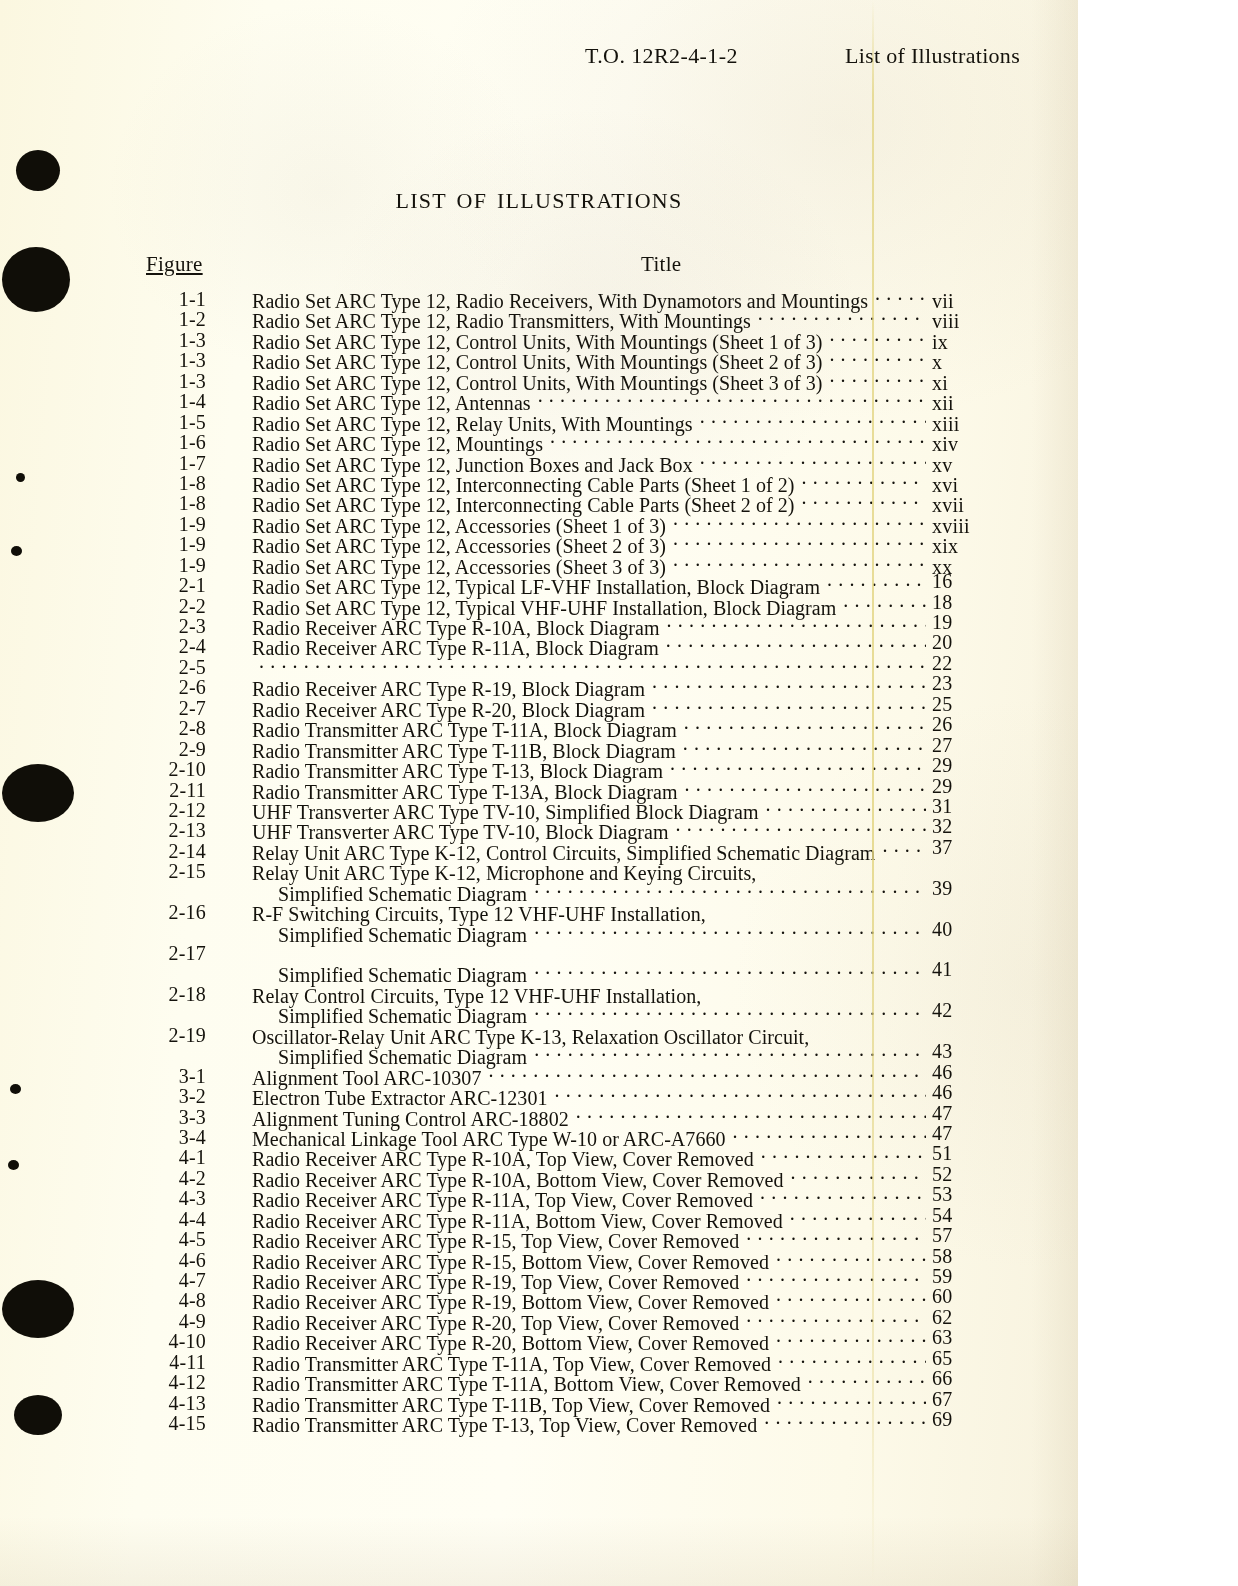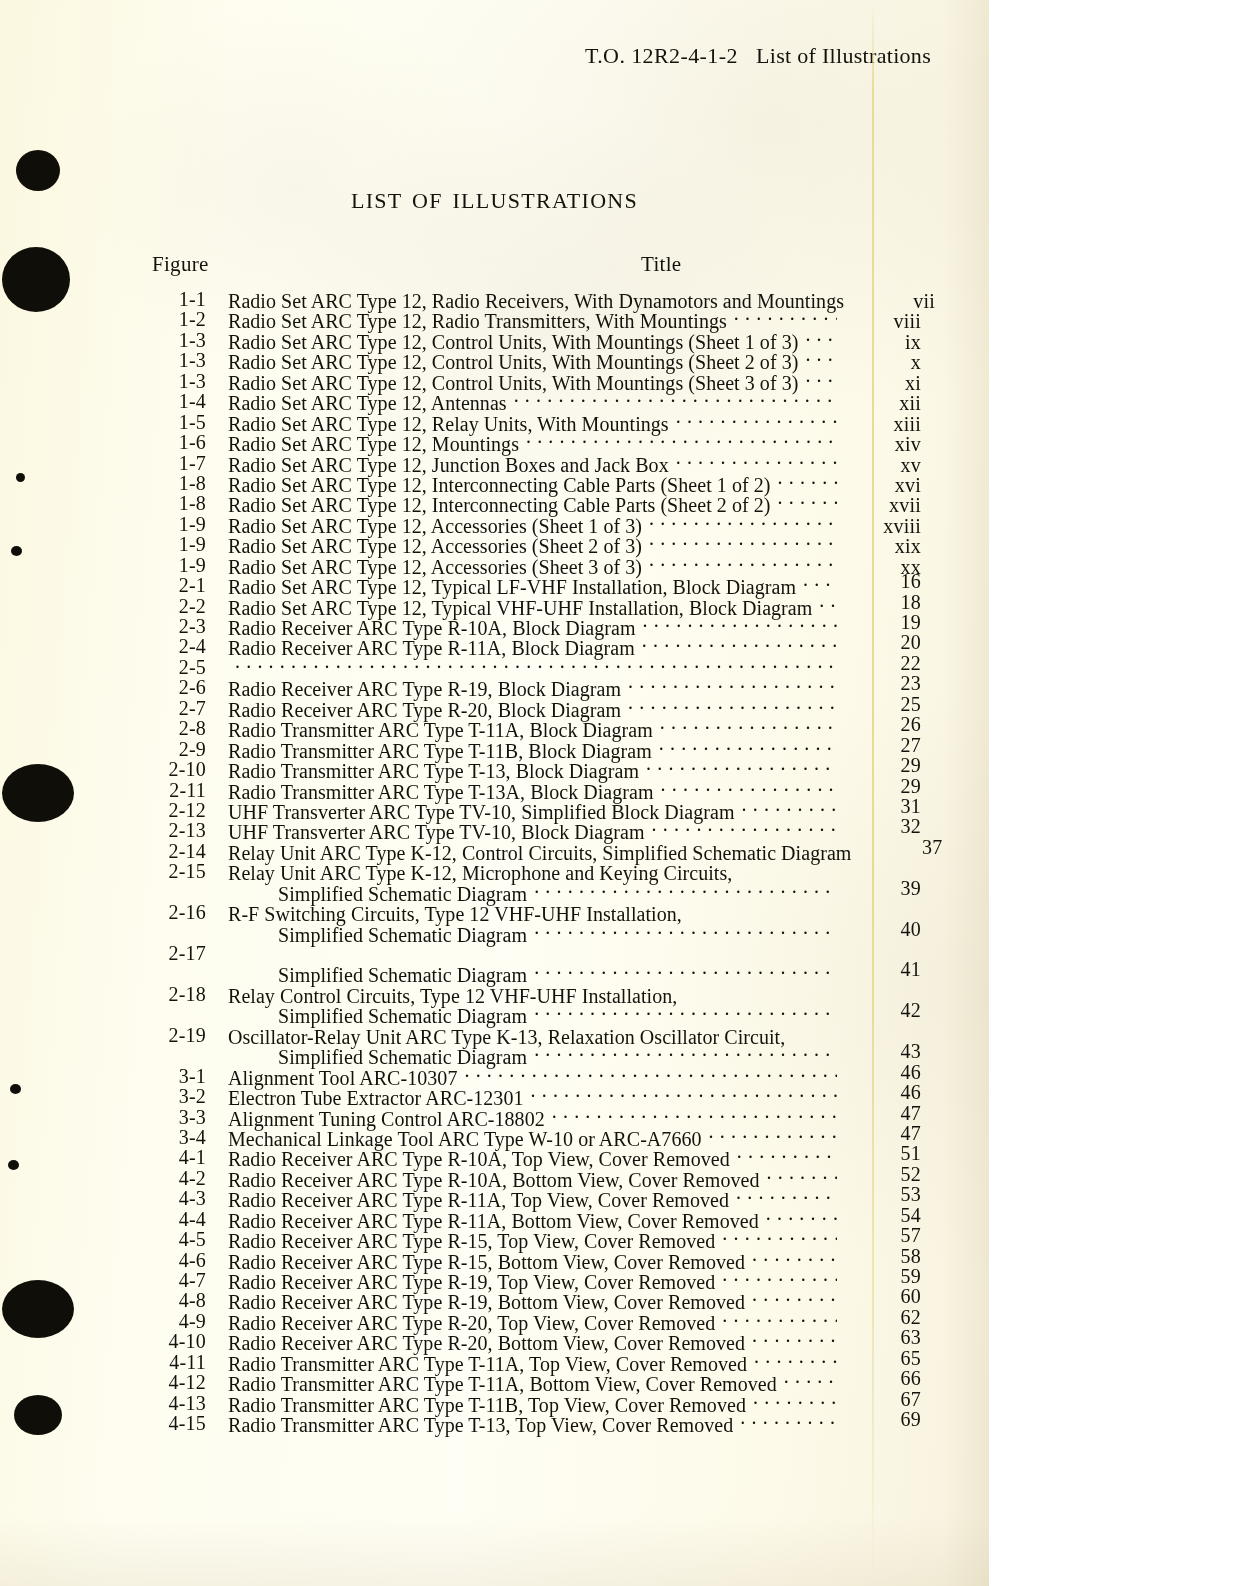--- a/index.html
+++ b/index.html
@@ -3,21 +3,21 @@
 <meta charset="utf-8">
 <title>List of Illustrations</title>
 <style>
   html, body {
     margin: 0;
     padding: 0;
     background: #ffffff;
   }
   .page {
     position: relative;
-    width: 989px;
+    width: 1078px;
     height: 1586px;
     background: #fdfbe8;
     overflow: hidden;
     font-family: "Liberation Serif", "DejaVu Serif", serif;
     color: #14120c;
   }
 
   
   .paper-tint {
     position: absolute;
@@ -101,23 +101,24 @@
   .col-heads {
     position: absolute;
     top: 252px;
     left: 0;
     right: 0;
     height: 28px;
     font-size: 21px;
   }
   .head-figure {
     position: absolute;
-    left: 152px;
+    left: 146px;
     top: 0;
     letter-spacing: 0.3px;
+    text-decoration: underline;
   }
   .head-title {
     position: absolute;
     left: 641px;
     top: 0;
     letter-spacing: 0.3px;
   }
   .head-page {
     position: absolute;
     left: 1139px;
@@ -141,21 +142,21 @@
     left: 140px;
     width: 66px;
     top: 0;
     text-align: right;
     font-size: 20px;
     letter-spacing: 0.2px;
     white-space: nowrap;
   }
   .entry .body {
     position: absolute;
-    left: 228px;
+    left: 252px;
     right: 68px;
     top: 0;
     display: flex;
     align-items: baseline;
     font-size: 20px;
     white-space: nowrap;
   }
   .entry .body .txt {
     flex: 0 0 auto;
     letter-spacing: 0.05px;
@@ -172,21 +173,21 @@
     position: absolute;
     left: 0;
     bottom: 3px;
     white-space: nowrap;
     font-size: 20px;
     letter-spacing: 0.6px;
   }
   .entry .body .pg {
     flex: 0 0 auto;
     width: 78px;
-    text-align: right;
+    text-align: left;
     font-size: 20px;
     letter-spacing: 0.2px;
   }
   
   .entry .body .pg.raised { position: relative; top: -6px; }
 
   
   .entry.cont .body { left: 278px; }
   .entry.noleader .body .leader::before { content: ""; }
 

